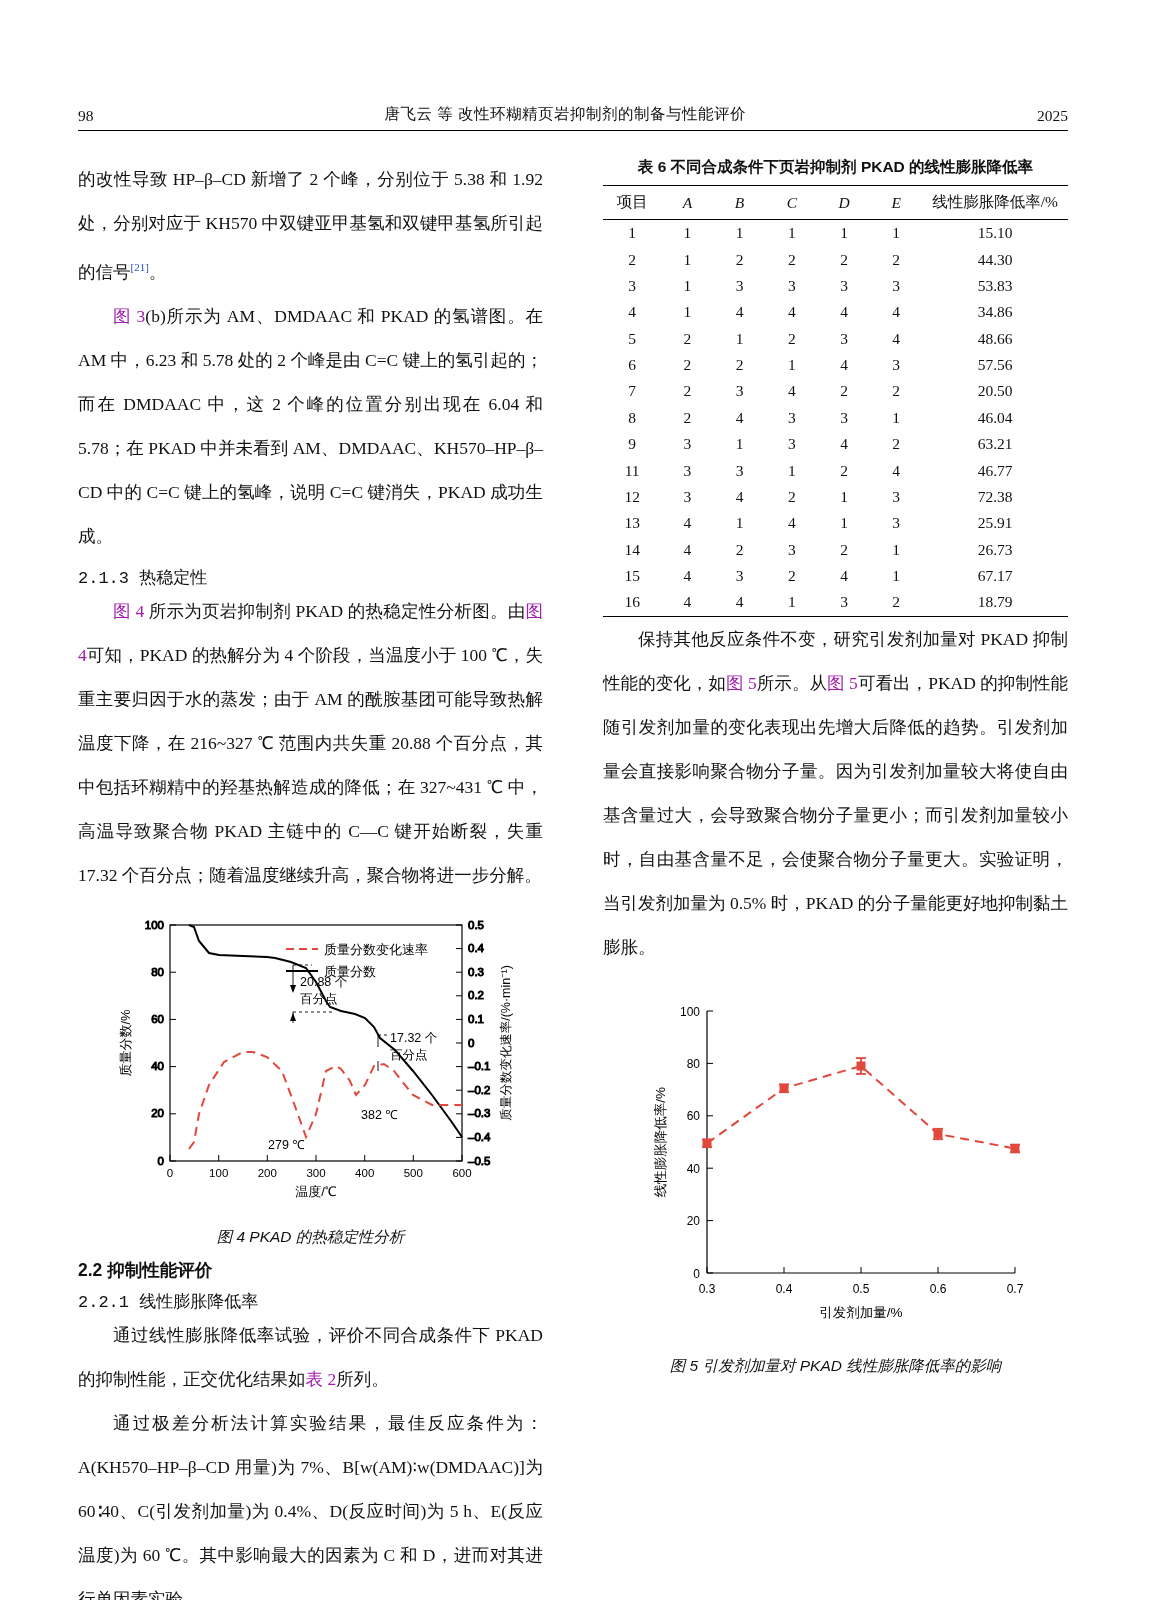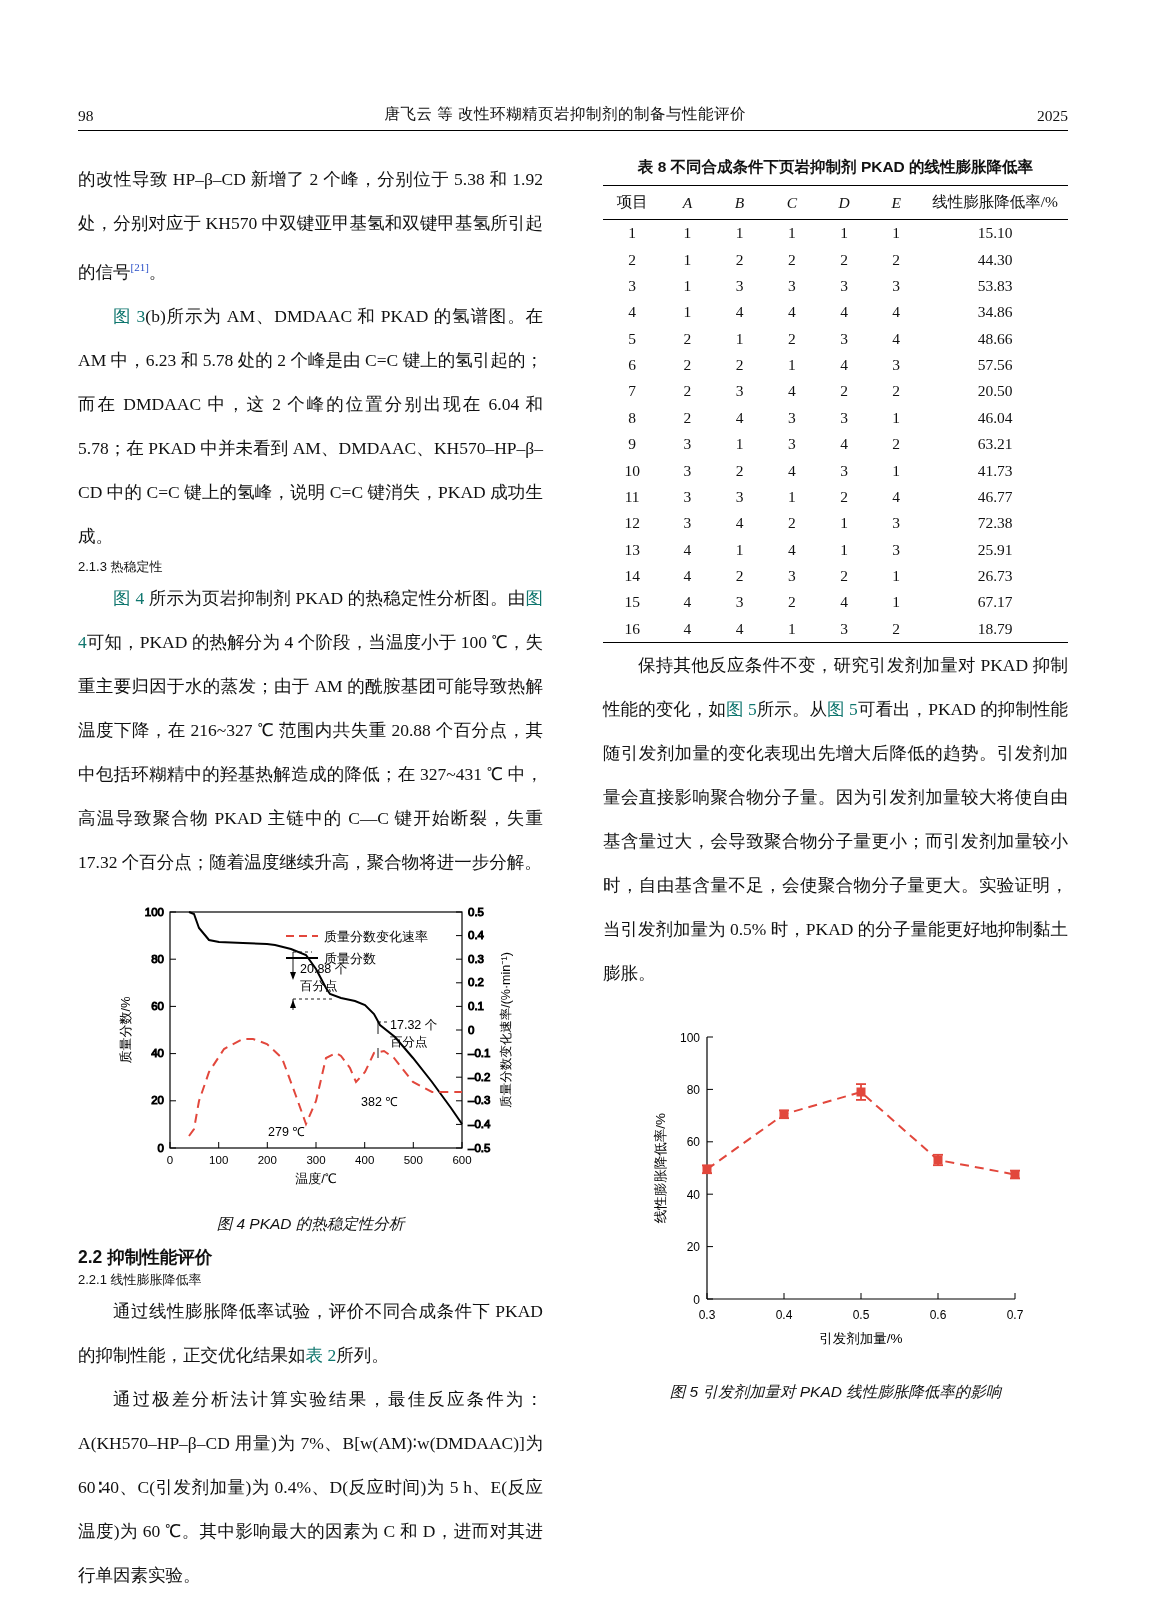--- a/index.html
+++ b/index.html
@@ -34,25 +34,25 @@
 
   p.tx{
     margin:0 0 0 0;
     font-size:17.5px;
     line-height:44px;
     text-align:justify;
     text-justify:inter-ideograph;
     font-family:"Liberation Serif", serif;
   }
   p.ind{text-indent:2em;}
-  .lnk{color:#0f766e;}
+  .lnk{color:#a21caf;}
   .sup{font-size:11px;vertical-align:super;color:#2b50c8;}
   h3.sec{
-    font-size:13px;margin:0 0 0 0;font-weight:normal;
-    font-family:Liberation Sans, sans-serif;
+    font-size:17px;margin:8px 0 0 0;font-weight:normal;
+    font-family:Liberation Mono, monospace;
   }
   h3.secb{
     font-size:17.5px;margin:10px 0 2px 0;font-weight:bold;
     font-family:"Liberation Sans",sans-serif;
   }
 
   
   .tbl-cap{
     font-family:"Liberation Sans",sans-serif;
     font-size:15.5px;text-align:center;margin-bottom:7px;font-weight:bold;
@@ -213,21 +213,21 @@
     <h3 class="secb">2.2    抑制性能评价</h3>
     <h3 class="sec">2.2.1    线性膨胀降低率</h3>
 
     <p class="tx ind"><span>通过线性膨胀降低率试验，评价不同合成条件下 PKAD 的抑制性能，正交优化结果如</span><span class="lnk">表 2</span><span>所列。</span></p>
 
     <p class="tx ind">通过极差分析法计算实验结果，最佳反应条件为：A(KH570–HP–β–CD 用量)为 7%、B[w(AM)∶w(DMDAAC)]为 60∶40、C(引发剂加量)为 0.4%、D(反应时间)为 5 h、E(反应温度)为 60 ℃。其中影响最大的因素为 C 和 D，进而对其进行单因素实验。</p>
   </div>
 
   <div class="col col-right">
 
-    <div class="tbl-cap">表 8    不同合成条件下页岩抑制剂 PKAD 的线性膨胀降低率</div>
+    <div class="tbl-cap">表 6    不同合成条件下页岩抑制剂 PKAD 的线性膨胀降低率</div>
 
     <table class="data">
       <thead>
         <tr>
           <th class="c0">项目</th>
           <th class="cf ital">A</th>
           <th class="cf ital">B</th>
           <th class="cf ital">C</th>
           <th class="cf ital">D</th>
           <th class="cf ital">E</th>
@@ -308,29 +308,20 @@
             <td class="cl">46.04</td>
           </tr>
         <tr>
             <td class="c0">9</td>
             <td>3</td>
             <td>1</td>
             <td>3</td>
             <td>4</td>
             <td>2</td>
             <td class="cl">63.21</td>
-          </tr>
-        <tr>
-            <td class="c0">10</td>
-            <td>3</td>
-            <td>2</td>
-            <td>4</td>
-            <td>3</td>
-            <td>1</td>
-            <td class="cl">41.73</td>
           </tr>
         <tr>
             <td class="c0">11</td>
             <td>3</td>
             <td>3</td>
             <td>1</td>
             <td>2</td>
             <td>4</td>
             <td class="cl">46.77</td>
           </tr>

